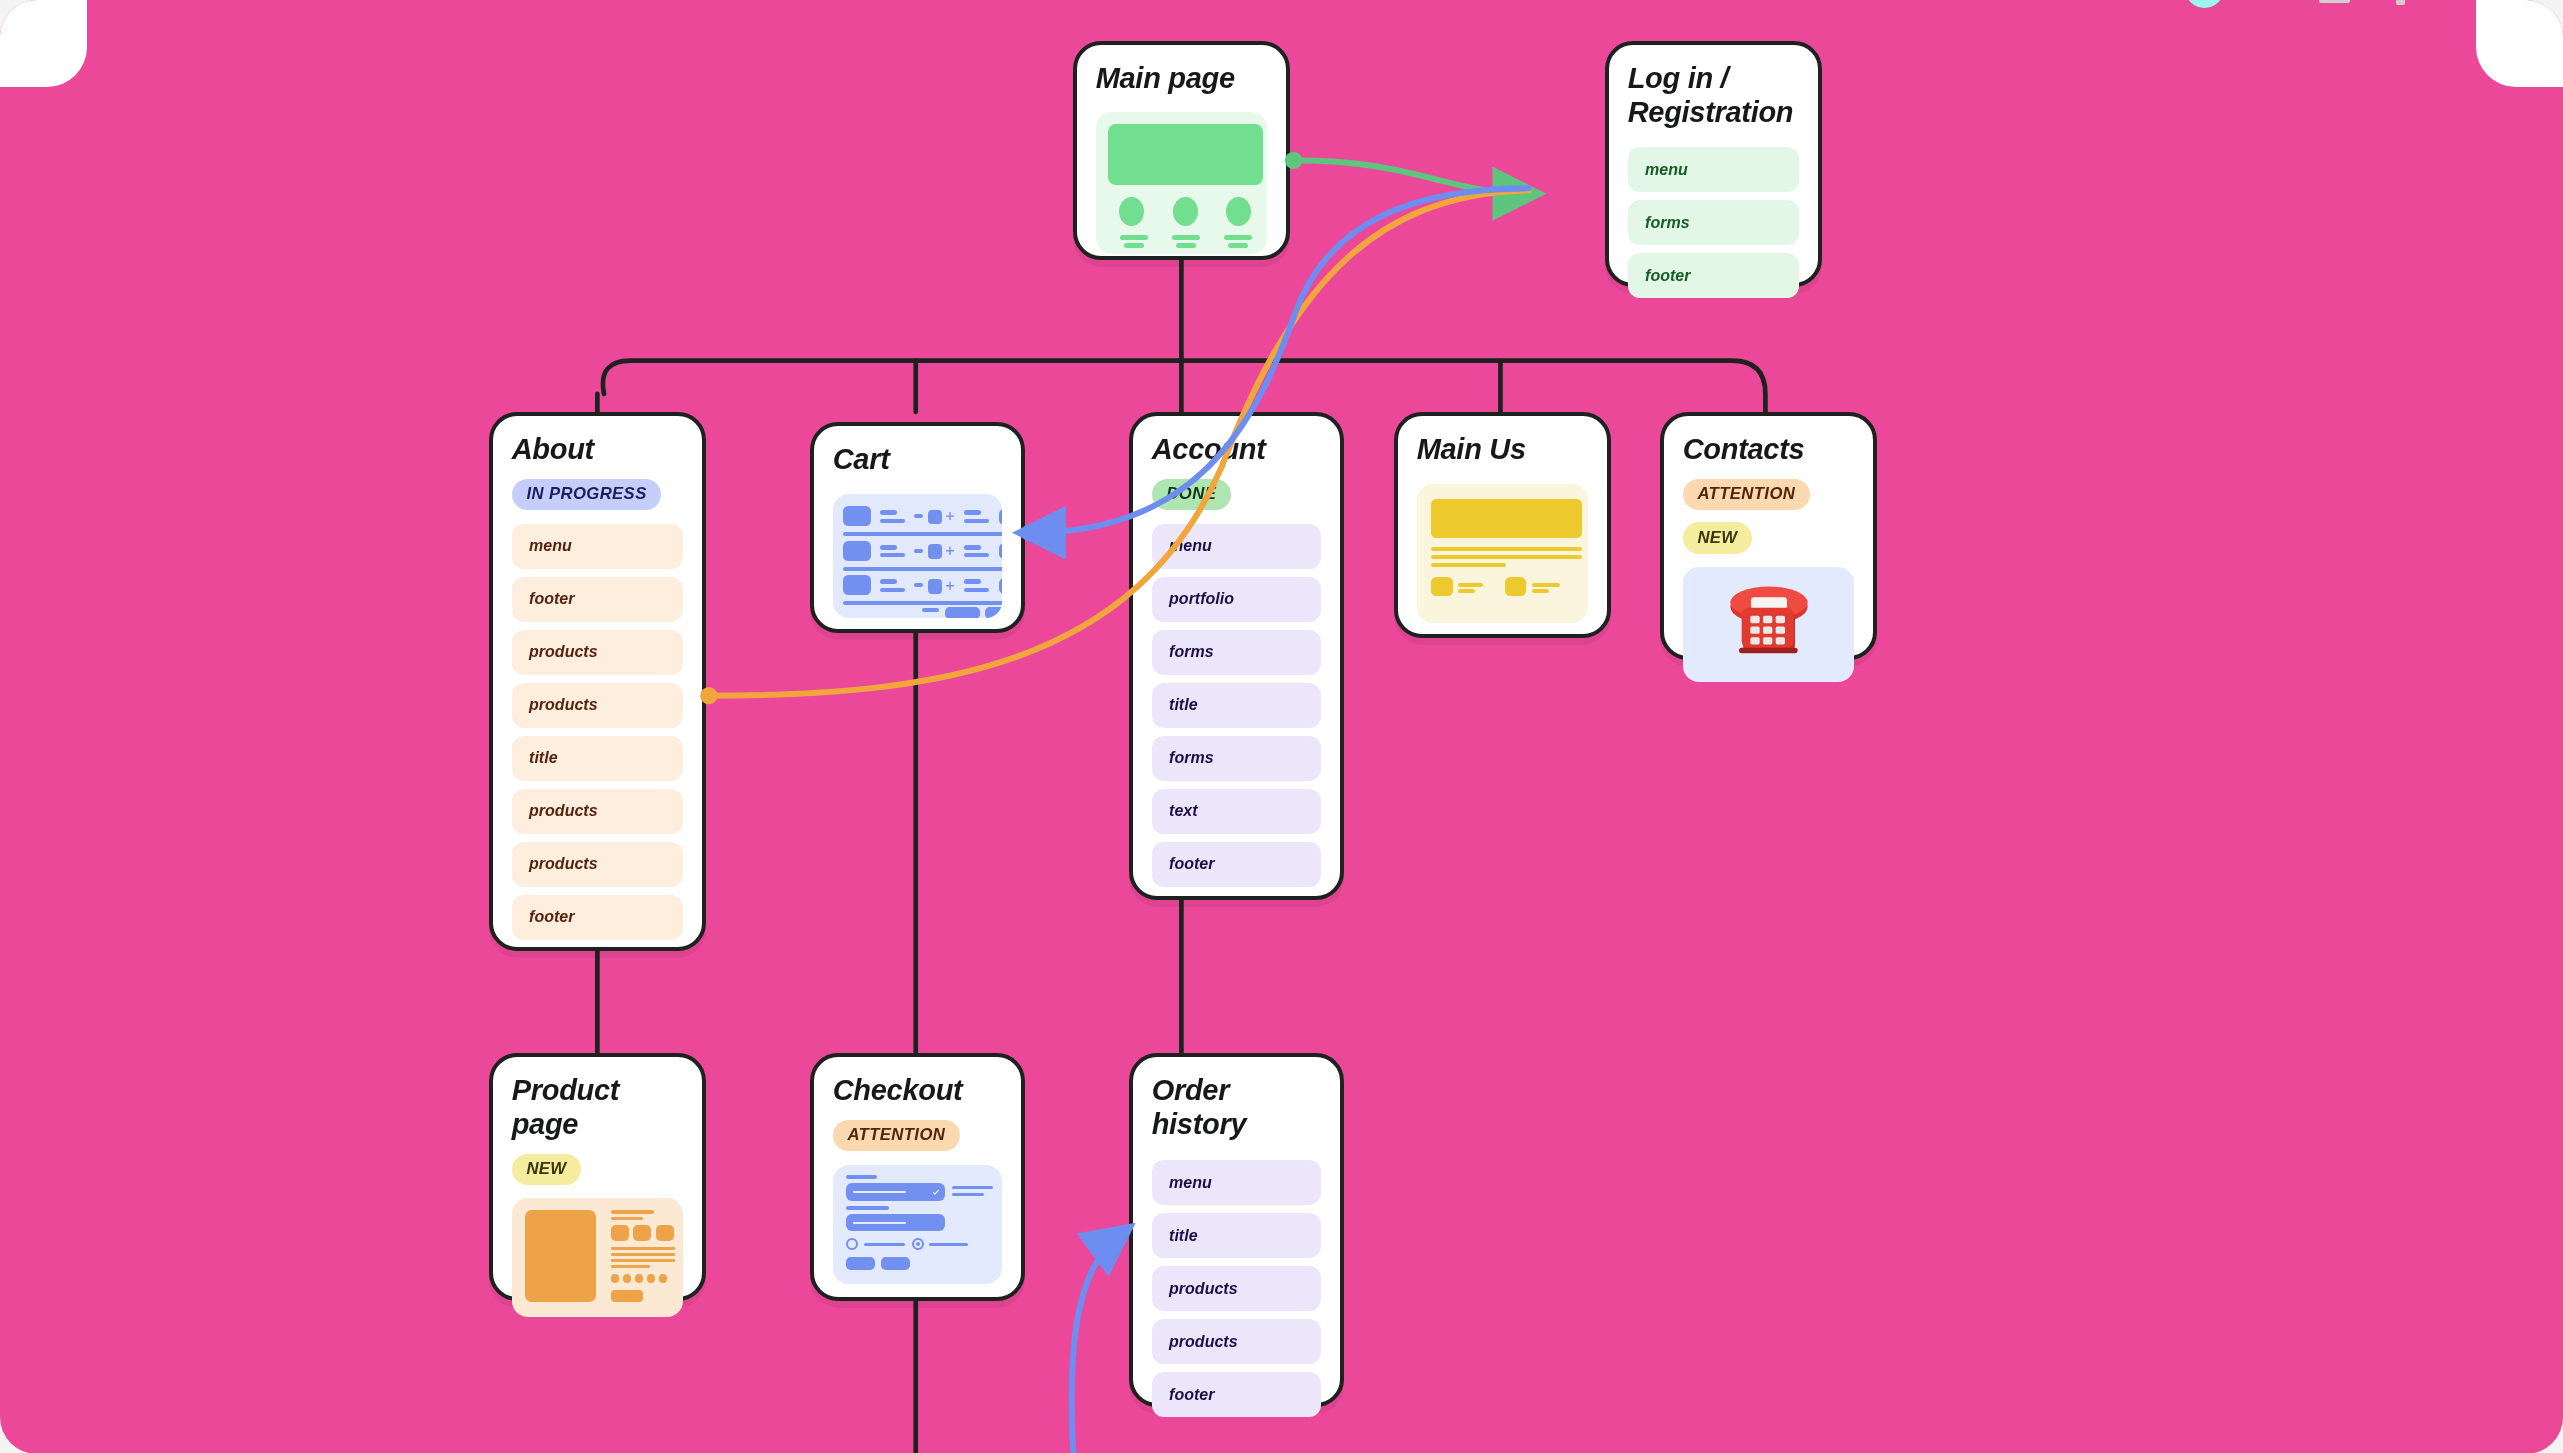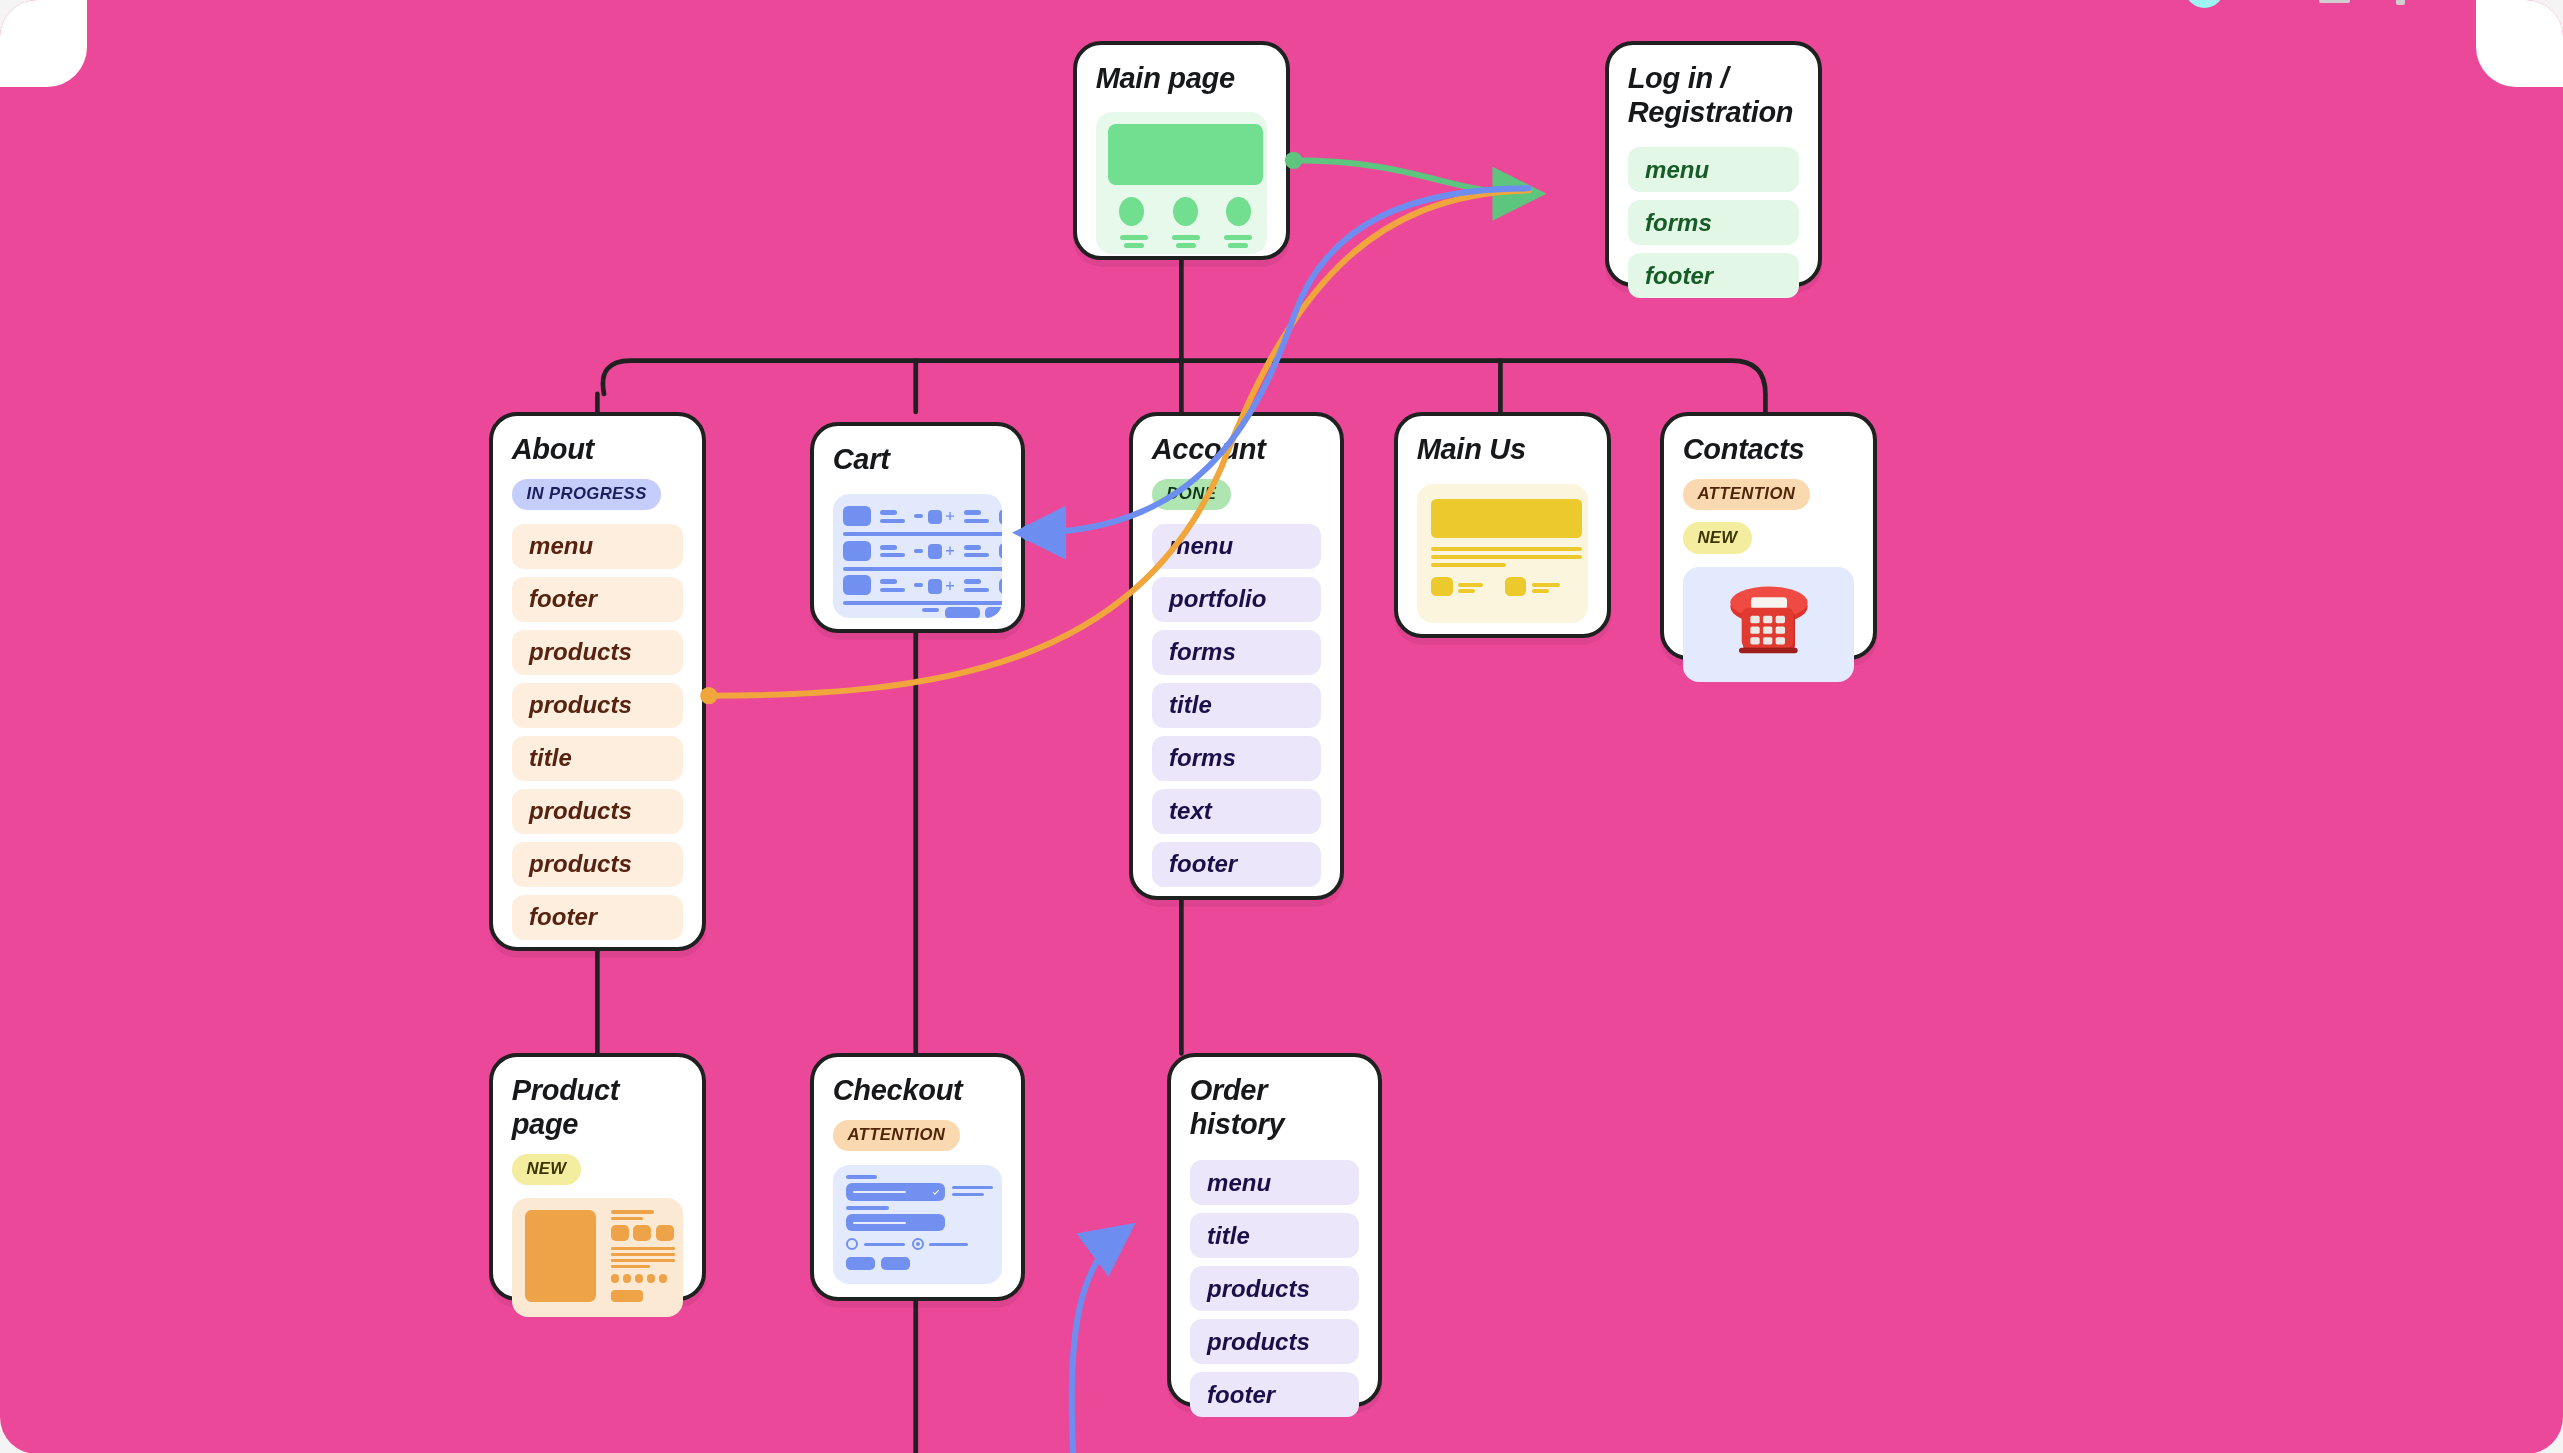--- a/index.html
+++ b/index.html
@@ -55,21 +55,21 @@
   }
   .badge.inprogress { background: #c5cdfb; color: #1b1f5e; }
   .badge.done       { background: #aee5b0; color: #10351a; }
   .badge.attention  { background: #fbd9b0; color: #50250a; }
   .badge.new        { background: #f4ec9f; color: #3c3505; }
 
   
   .rows { display: flex; flex-direction: column; gap: 8px; }
   .row {
     border-radius: 12px;
-    font-size: 24px;
+    font-size: 16px;
     font-weight: 600;
     display: flex;
     align-items: center;
     padding-left: 17.4px;
     height: 45px;
   }
   .row.green  { background: #e2f7e5; color: #165c27; }
   .row.orange { background: #fdeede; color: #57220f; }
   .row.purple { background: #ece6fb; color: #1b0f4a; }
 
@@ -358,21 +358,21 @@
       <div style="position:absolute;left:13.3px;top:73px;width:12px;height:12px;border:2px solid #7190f0;border-radius:50%;"></div>
       <div class="b" style="left:31px;top:78px;width:41px;height:3.3px;border-radius:2px;"></div>
       <div style="position:absolute;left:79px;top:73px;width:12px;height:12px;border:2px solid #7190f0;border-radius:50%;"></div>
       <div class="b" style="left:83px;top:77px;width:4px;height:4px;border-radius:50%;"></div>
       <div class="b" style="left:96px;top:78px;width:39px;height:3.3px;border-radius:2px;"></div>
       <div class="b" style="left:13.3px;top:92px;width:29px;height:13.3px;border-radius:4.7px;"></div>
       <div class="b" style="left:48px;top:92px;width:29px;height:13.3px;border-radius:4.7px;"></div>
     </div>
   </div>
 
-  <div class="card" style="left:1167px;top:1053px;width:215px;height:354px;padding:17.4px 18.7px;">
+  <div class="card" style="left:1129px;top:1053px;width:215px;height:354px;padding:17.4px 18.7px;">
     <div class="card-title">Order history</div>
     <div class="rows" style="margin-top:18.7px;">
       <div class="row purple">menu</div>
       <div class="row purple">title</div>
       <div class="row purple">products</div>
       <div class="row purple">products</div>
       <div class="row purple">footer</div>
     </div>
   </div>
 

